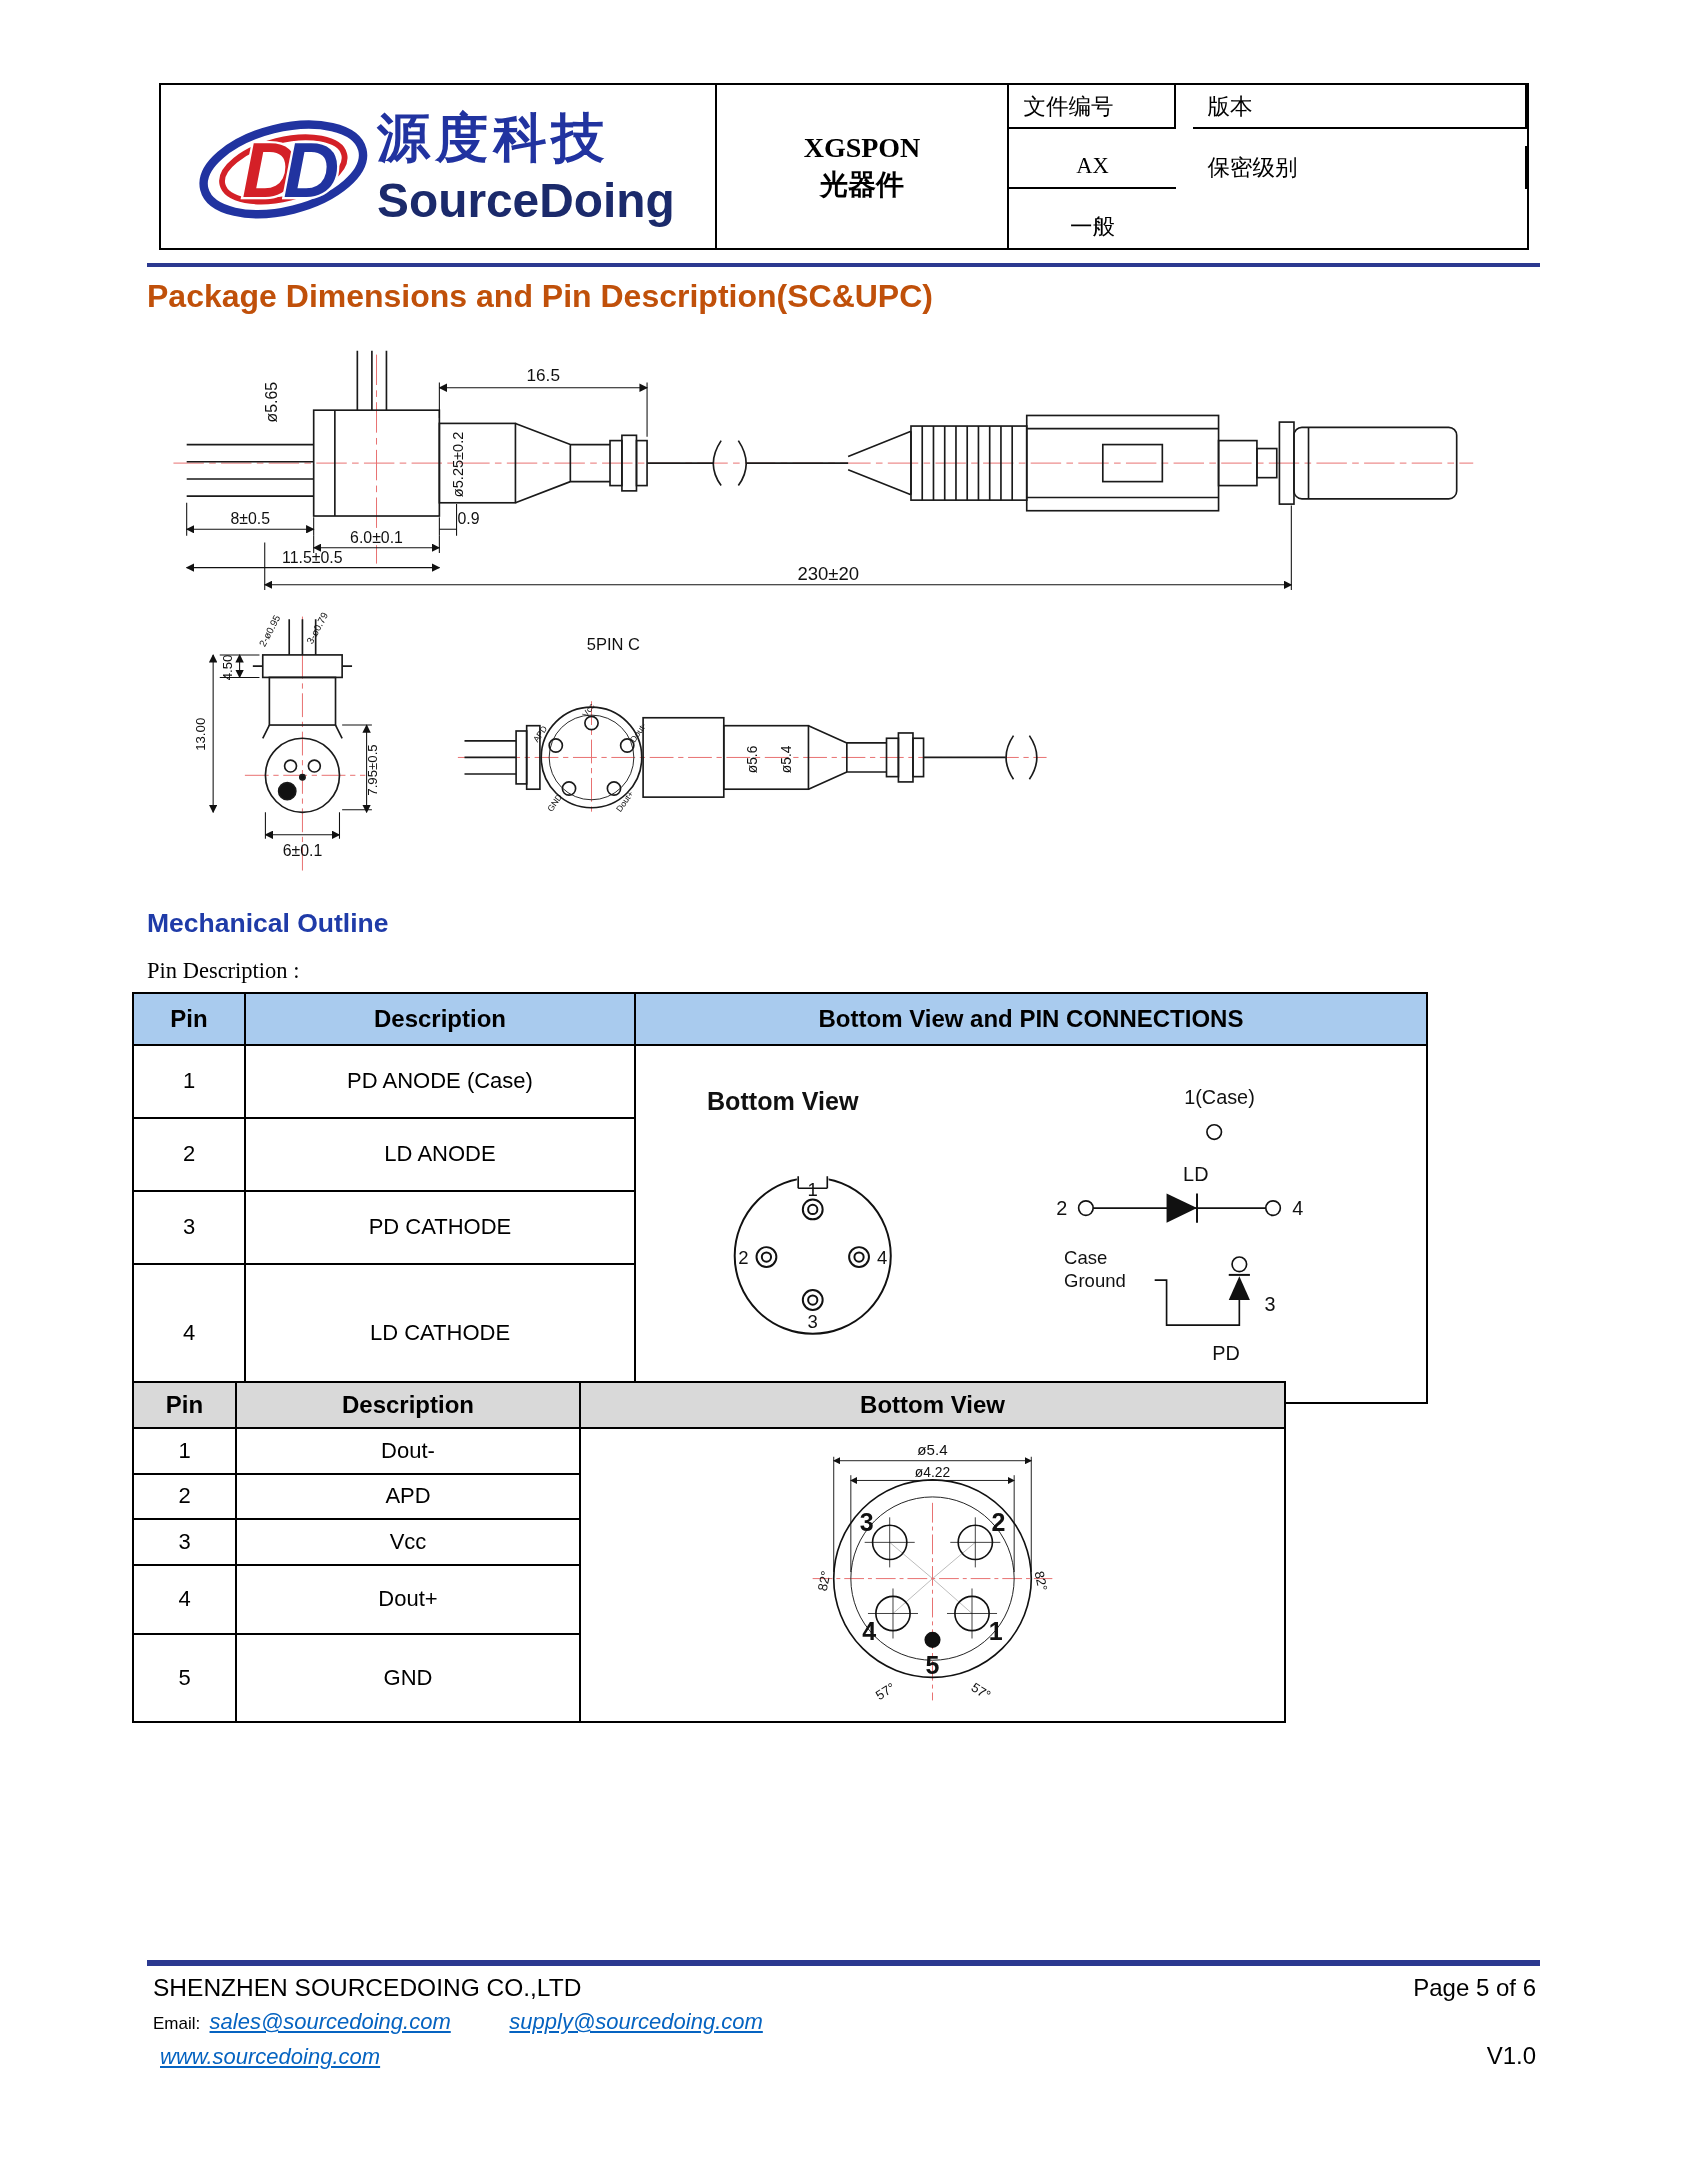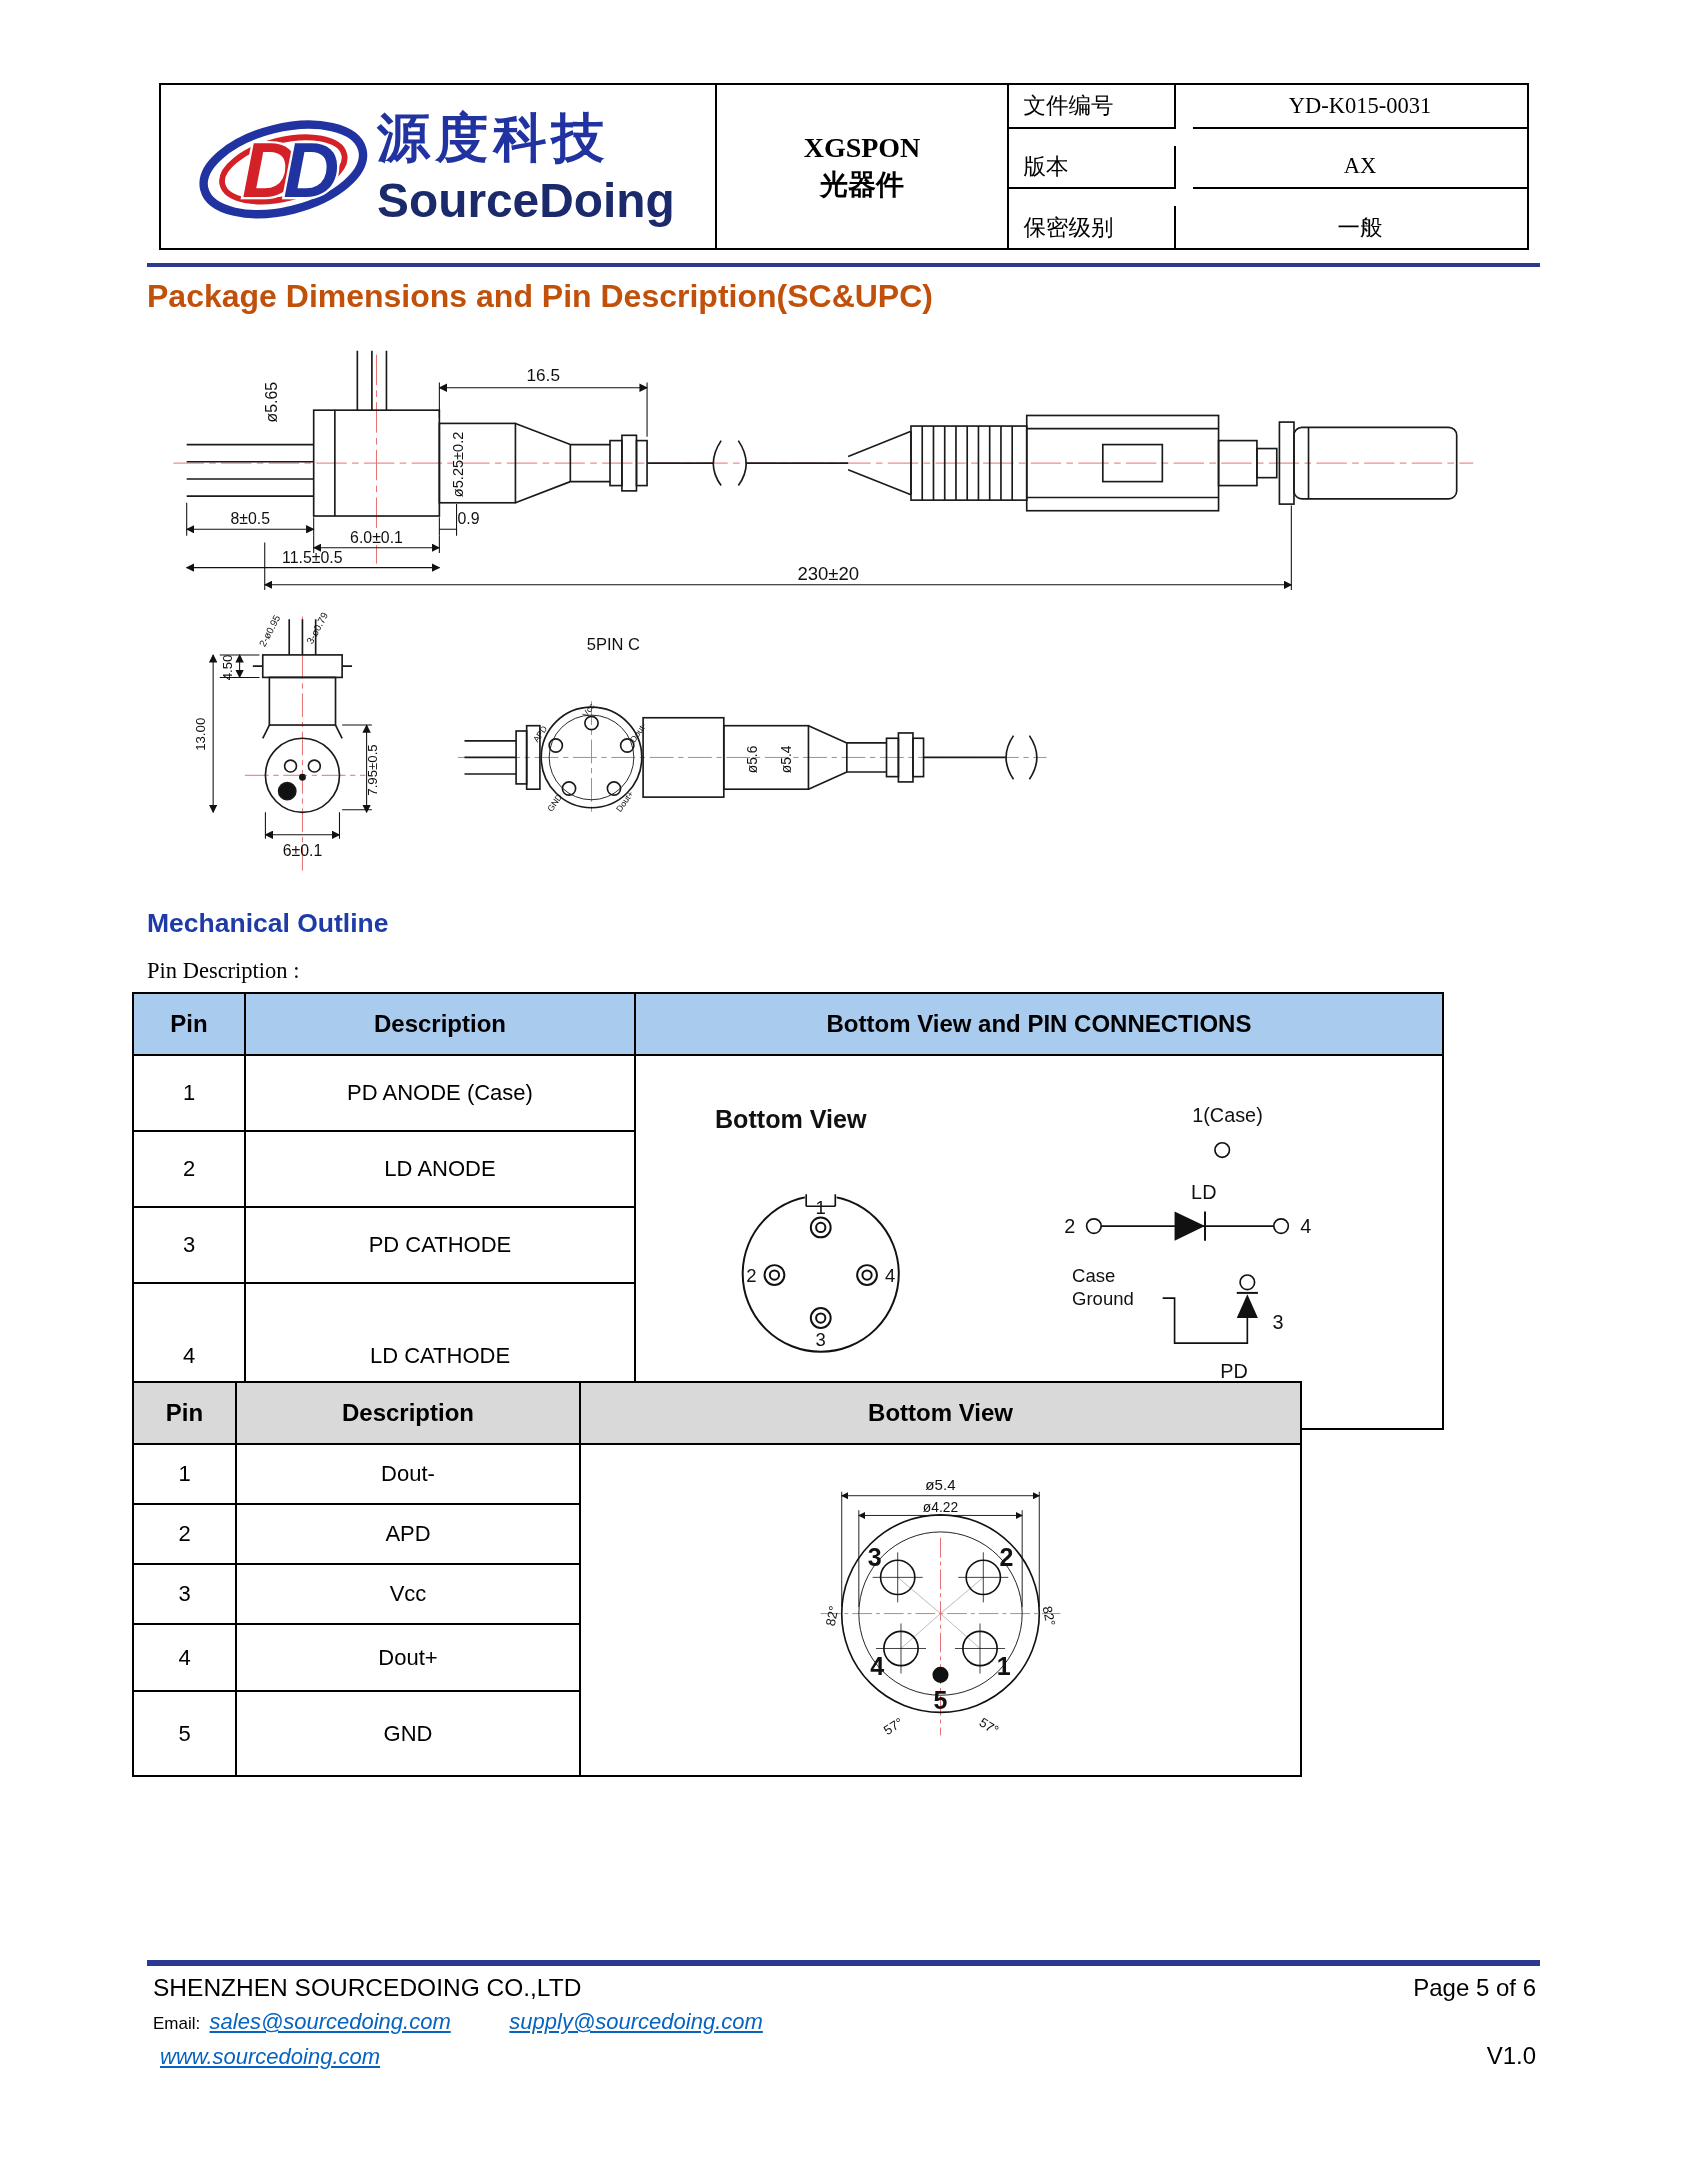--- a/index.html
+++ b/index.html
@@ -29,21 +29,21 @@
   .hf-last { border-bottom: none; }
 
   .rule { background: var(--bar_navy, #2B3990); }
 
   .section-title { font-size: 32px; font-weight: bold; color: var(--accent_orange, #C0500A); }
   .mech-title    { font-size: 26.5px; font-weight: bold; color: var(--heading_blue, #1F3BA8); }
   .pin-desc-lbl  { font-family: "Liberation Serif", serif; font-size: 22.5px; }
 
   
   table { border-collapse: collapse; background: #fff; }
-  td, th { border: 2px solid #000; text-align: center; vertical-align: middle; padding: 16px; }
+  td, th { border: 2px solid #000; text-align: center; vertical-align: middle; padding: 8px; }
   .t1 th { background: var(--t1_header_bg, #A9CBEE); font-size: 24px; height: 52px; }
   .t2 th { background: var(--t2_header_bg, #D9D9D9); font-size: 24px; height: 38px; }
   .t1 td, .t2 td { font-size: 22px; }
   .diagcell { background: #fff; }
 
   
   .ft-company { font-size: 24.5px; }
   .ft-page, .ft-version { font-size: 24px; }
   .ft-email-row { display: flex; align-items: baseline; gap: 9.3px; }
   .ft-email-label { font-size: 17px; }
@@ -66,21 +66,20 @@
         </g>
         <text x="96" y="155" font-size="120" font-weight="bold" font-style="italic" fill="#D42027" stroke="#fff" stroke-width="7" style="paint-order:stroke">D</text>
         <text x="160" y="155" font-size="120" font-weight="bold" font-style="italic" fill="#2133A0" stroke="#fff" stroke-width="7" style="paint-order:stroke">D</text>
         <text x="305" y="92" font-size="82" font-weight="bold" fill="#2133A0" letter-spacing="8">源度科技</text>
         <text x="305" y="186" font-size="74" font-weight="bold" fill="#1B2A6B">SourceDoing</text>
       </svg>
     </div>
     <div class="hdr-title">XGSPON 光器件</div>
     <div class="hdr-fields">
       <div class="hf-cell hf-label">文件编号</div>
-      <div class="hf-cell hf-value">YD-K015-0031</div>
       <div class="hf-cell hf-label">版本</div>
       <div class="hf-cell hf-value">AX</div>
       <div class="hf-cell hf-label hf-last">保密级别</div>
       <div class="hf-cell hf-value hf-last">一般</div>
     </div>
   </div>
 
   <div class="abs rule" style="left:147px; top:263px; width:1393px; height:4px;"></div>
 
   <div class="abs section-title" style="left:147px; top:278px;">Package Dimensions and Pin Description(SC&amp;UPC)</div>

